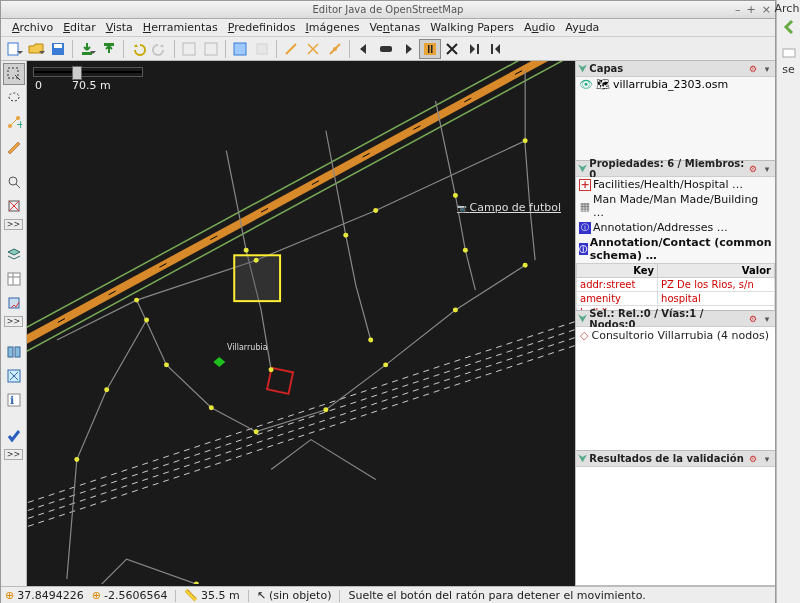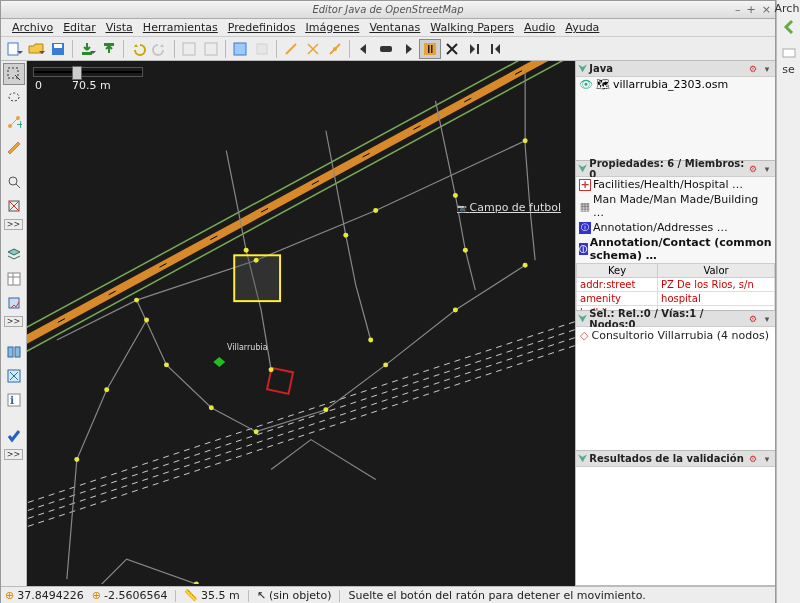--- a/index.html
+++ b/index.html
@@ -1,21 +1,21 @@
 <!DOCTYPE html>
 <html><head>
 <meta charset="utf-8">
 <style>
 * { box-sizing: border-box; margin: 0; padding: 0; font-family: "DejaVu Sans", Arial, sans-serif; font-size: 11px; }
 body { background: #e8e8e8; width: 800px; height: 603px; overflow: hidden; position: relative; }
-.titlebar { height: 18px; background: linear-gradient(#f5f5f5,#dcdcdc); border-bottom: 1px solid #aaa; display: flex; align-items: center; justify-content: center; position: relative; font-style: italic; }
+.titlebar { height: 18px; background: linear-gradient(#f5f5f5,#dcdcdc); border-bottom: 1px solid #aaa; display: flex; align-items: center; justify-content: center; position: relative; }
 .titlebar .title { color: #555; font-size: 10px; }
 .titlebar .wincontrols { position: absolute; right: 4px; display: flex; gap: 6px; color: #666; font-size: 10px; }
 .menubar { height: 18px; background: #ededed; display: flex; align-items: center; padding: 0 6px; gap: 0; border-bottom: 1px solid #ccc; }
-.menubar span { padding: 16px 5px; color: #222; text-decoration: underline; }
+.menubar span { padding: 16px 5px; color: #222; }
 .menubar span u { text-decoration: underline; }
 .toolbar { height: 24px; background: #ededed; border-bottom: 1px solid #bbb; display: flex; align-items: center; padding: 0 2px; gap: 0; }
 .tbtn { width: 22px; height: 20px; display: flex; align-items: center; justify-content: center; border: 1px solid transparent; margin: 0 0px; position: relative; }
 .tbtn.arrow::after { content:""; position:absolute; right:1px; bottom:1px; border:3px solid transparent; border-top-color:#555; }
 .tbtn svg { width: 16px; height: 16px; }
 .tdiv { width: 1px; height: 18px; background: #bbb; margin: 0 3px; }
 .tbtn.pressed { border:1px solid #888; background:#d0d0d0; }
 .main { display: flex; height: 525px; }
 .lefttools { width: 26px; background: #ededed; border-right: 1px solid #bbb; display: flex; flex-direction: column; align-items: center; padding-top: 2px; gap: 2px; }
 .lefttools .tbtn { width:22px; height:22px; }
@@ -33,21 +33,21 @@
 .panel { border-bottom:1px solid #bbb; display:flex; flex-direction:column; }
 .panel-hdr { height:16px; background:#e0e0e0; display:flex; align-items:center; padding:0 2px; gap:2px; border-bottom:1px solid #ccc; }
 .panel-hdr .ttl { flex:1; color:#222; font-size:10px; font-weight:bold; }
 .panel-hdr .pbtn { width:12px;height:12px; display:flex;align-items:center;justify-content:center; font-size:9px; color:#555;}
 .panel-body { background:#f7f7f7; overflow:auto; }
 .layer-row { display:flex; align-items:center; gap:3px; padding:1px 3px; }
 .props-preset { padding:1px 3px; display:flex; align-items:center; gap:2px; color:#111; font-size:10px; }
 .props-preset.bold { font-weight:bold; }
 .pico { width:12px;height:12px;display:inline-flex;align-items:center;justify-content:center; }
 .prop-table { width:100%; border-collapse:collapse; }
-.prop-table th { background:#e9e9e9; text-align:center; padding:1px 20px; font-weight:normal; border:1px solid #ccc; font-size:10px; }
+.prop-table th { background:#e9e9e9; text-align:right; padding:1px 3px; font-weight:bold; border:1px solid #ccc; font-size:10px; }
 .prop-table td { background:#fff; padding:1px 3px; border:1px solid #ddd; color:#d00000; font-size:10px; white-space:nowrap; overflow:hidden; text-overflow:ellipsis; max-width:90px;margin-left:20px;}
 .sel-row { padding:2px 4px; display:flex; align-items:center; gap:3px; font-size:10px; color:#222;}
 .statusbar { height:18px; background:#ededed; border-top:1px solid #bbb; display:flex; align-items:center; padding:0 4px; gap:8px; font-size:10px; color:#222;}
 .statusbar .sep{width:1px;height:12px;background:#bbb;}
 .statusbar .chip{display:flex;align-items:center;gap:3px;}
 .rightstrip { position:absolute; right:0; top:0; width:24px; height:603px; background:#efefef; border-left:1px solid #bbb; display:flex; flex-direction:column; align-items:center; padding-top:2px; font-size:9px; color:#333;}
 .rightstrip .lbl{margin-bottom:2px;}
 .appframe { position:absolute; left:0; top:0; width:776px; height:603px; border:1px solid #999; background:#ededed;}
 </style>
 </head>
@@ -353,21 +353,21 @@
     </svg>
     <div class="maplabel" style="left:430px;top:140px;text-decoration:underline;">📷 <span>Campo de futbol</span></div>
     <div class="maplabel" style="left:200px;top:282px;">Villarrubia</div>
   </div>
 
   <div class="rightpanels">
 
     <div class="panel" style="height:100px">
       <div class="panel-hdr">
         <span style="color:#5a8;">⮟</span>
-        <span class="ttl">Java</span>
+        <span class="ttl">Capas</span>
         <span class="pbtn" style="color:#c33;">⚙</span>
         <span class="pbtn">▾</span>
       </div>
       <div class="panel-body" style="flex:1">
         <div class="layer-row">
           <span style="color:#2a8;">👁</span>
           <span>🗺</span>
           <span>villarrubia_2303.osm</span>
         </div>
       </div>

